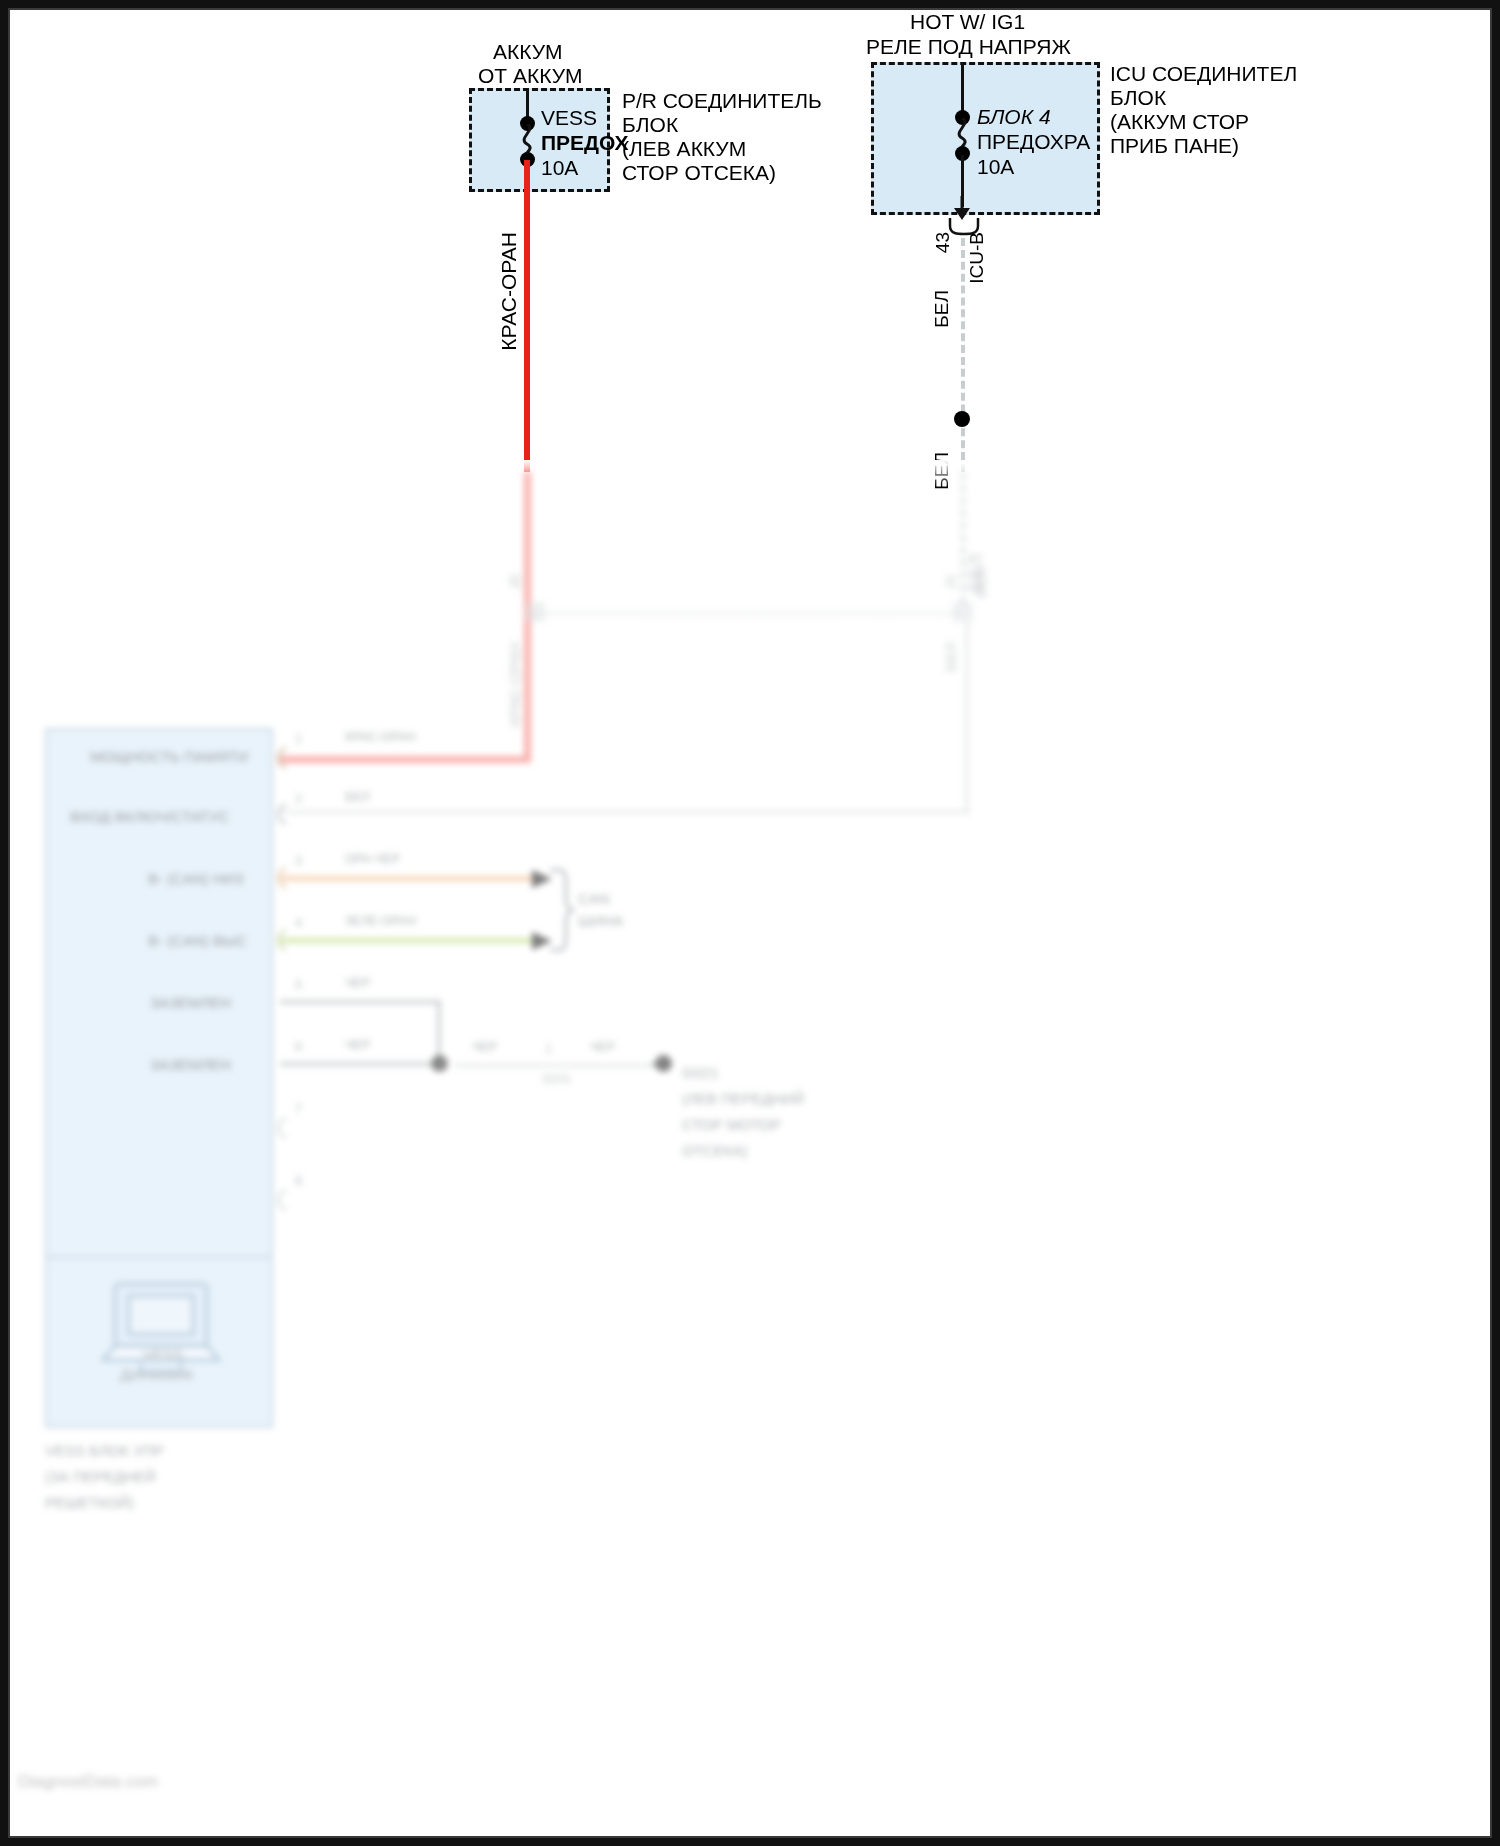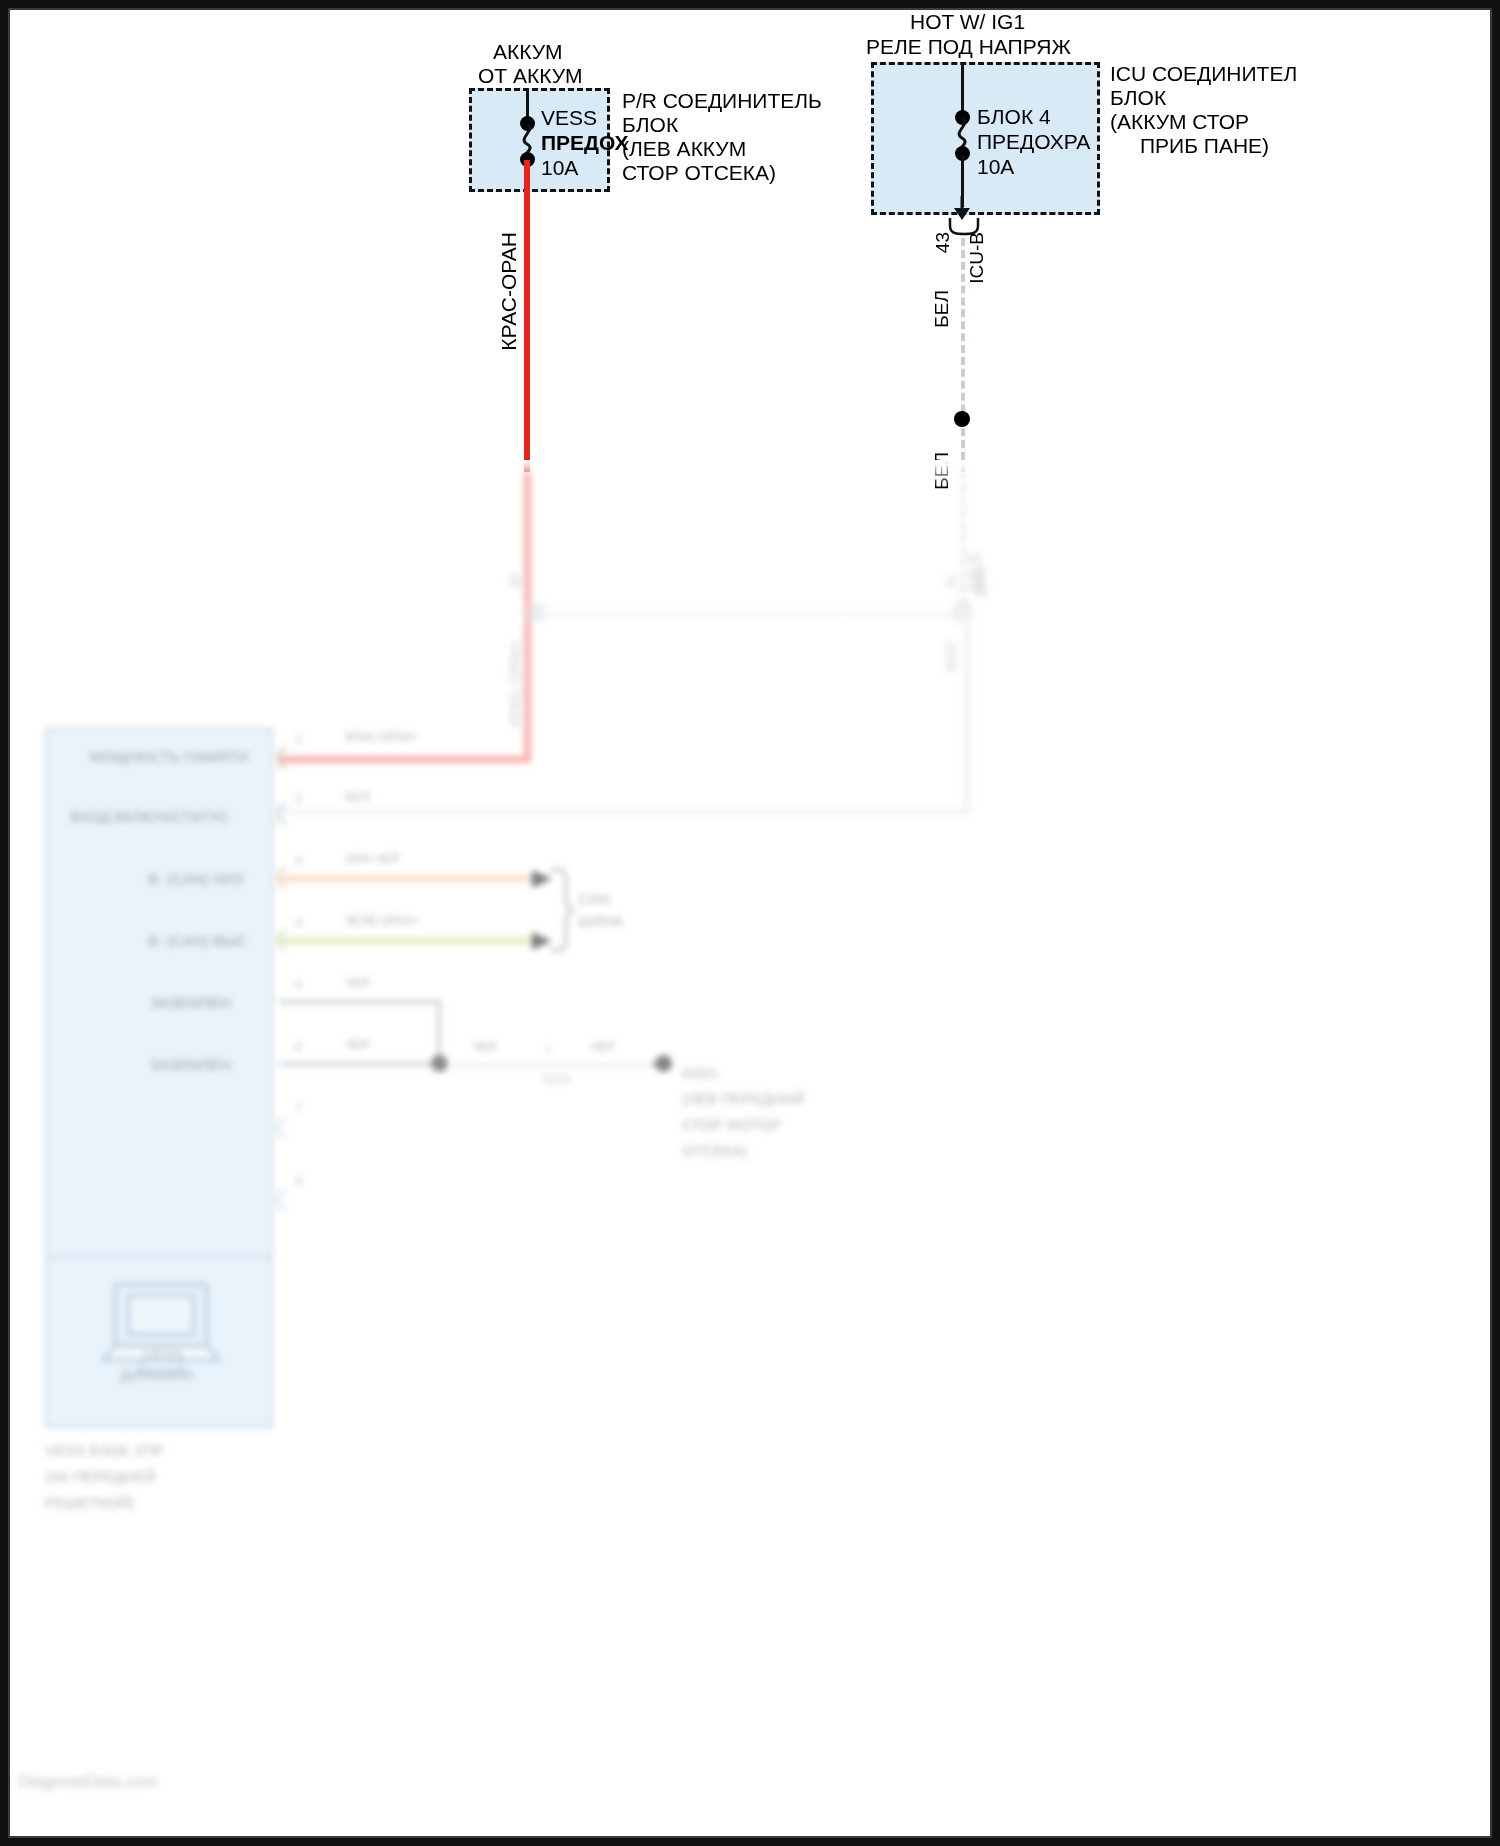--- a/index.html
+++ b/index.html
@@ -81,28 +81,28 @@
 
   <div class="fusebox" style="left:871px;top:62px;width:229px;height:153px;"></div>
 
   <div class="wire w-black" style="left:961px;top:62px;width:3px;height:53px;"></div>
   <div class="dot" style="left:955px;top:110px;width:15px;height:15px;"></div>
   <svg style="position:absolute;left:950px;top:118px;" width="26" height="36">
     <path d="M12,0 C22,6 2,14 12,20 C22,26 4,30 12,36" stroke="#111" stroke-width="3" fill="none"></path>
   </svg>
   <div class="dot" style="left:955px;top:146px;width:15px;height:15px;"></div>
 
-  <div class="txt bigtxt" style="left:977px;top:105px;">БЛОК 4</div>
+  <div class="txt bigtxt" style="left:977px;top:105px;font-style:italic;">БЛОК 4</div>
   <div class="txt bigtxt" style="left:977px;top:130px;">ПРЕДОХРА</div>
   <div class="txt bigtxt" style="left:977px;top:155px;">10А</div>
 
   <div class="txt bigtxt" style="left:1110px;top:62px;">ICU СОЕДИНИТЕЛ</div>
   <div class="txt bigtxt" style="left:1110px;top:86px;">БЛОК</div>
   <div class="txt bigtxt" style="left:1110px;top:110px;">(АККУМ СТОР</div>
-  <div class="txt bigtxt" style="left:1110px;top:134px;margin-left:30px;">ПРИБ ПАНЕ)</div>
+  <div class="txt bigtxt" style="left:1110px;top:134px;">ПРИБ ПАНЕ)</div>
 
   <div class="wire w-black" style="left:961px;top:155px;width:3px;height:52px;"></div>
   <svg style="position:absolute;left:950px;top:196px;" width="26" height="26">
     <path d="M12,0 L12,16" stroke="#111" stroke-width="3" fill="none"></path>
     <path d="M4,12 L12,24 L20,12 Z" fill="#111"></path>
   </svg>
 
   <svg style="position:absolute;left:946px;top:218px;" width="36" height="20">
     <path d="M4,0 L4,8 C4,16 12,16 18,16 C24,16 32,16 32,8 L32,0" stroke="#111" stroke-width="2.5" fill="none"></path>
   </svg>

